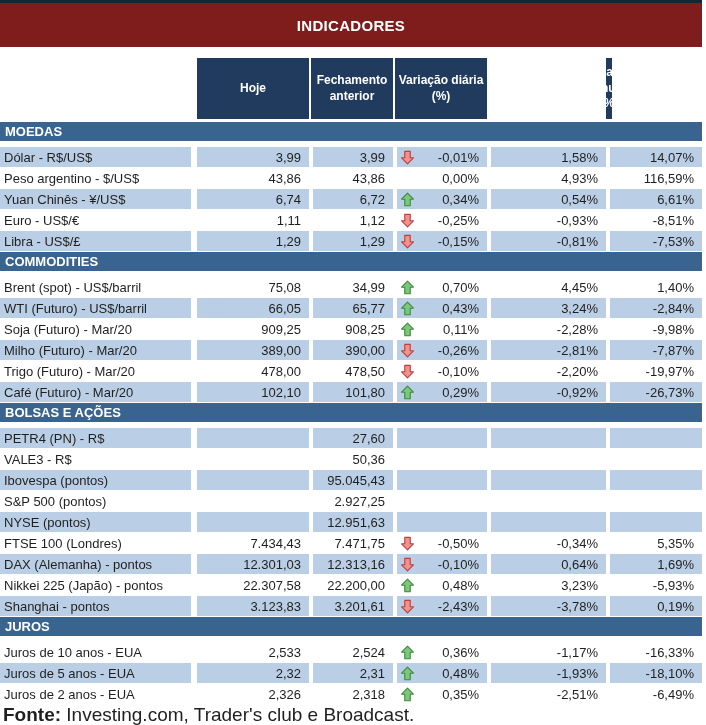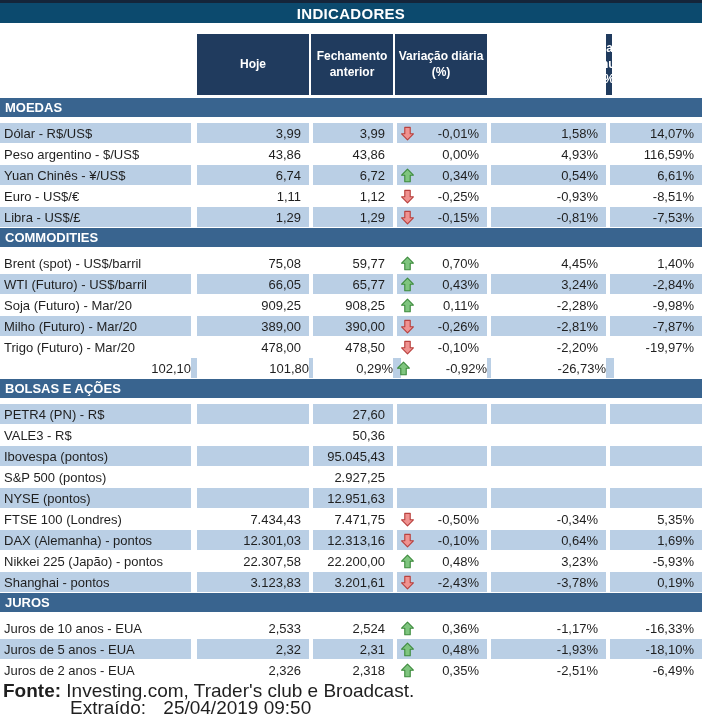--- a/index.html
+++ b/index.html
@@ -8,21 +8,21 @@
     background: #ffffff;
     font-family: "Liberation Sans", sans-serif;
     color: #1f1f1f;
     overflow: hidden;
   }
   .sheet { width: 702px; }
 
   .top-border { height: 3px; background: #15253A; }
 
   .title-bar {
-    height: 20px; background: #0c4a6e; color: #ffffff;
+    height: 44px; background: #7f1d1d; color: #ffffff;
     font-weight: bold; font-size: 15px; letter-spacing: 0.3px;
     display: flex; align-items: center; justify-content: center;
   }
 
   .title-gap { height: 11px; background: #ffffff; }
 
   .header-row {
     display: grid;
     grid-template-columns: 195px 2px 112px 2px 82px 2px 92px 2px 117px 2px 94px;
     height: 61px;
@@ -258,21 +258,21 @@
   <div class="row">
     <div class="cell c-label">
               <span class="t">Brent (spot) - US$/barril</span>
             </div>
     <div class="gap"></div>
     <div class="cell c-hoje num">
               <span class="t">75,08</span>
             </div>
     <div class="gap"></div>
     <div class="cell c-fech num">
-              <span class="t">59,77</span>
+              <span class="t">34,99</span>
             </div>
     <div class="gap"></div>
     <div class="cell c-vdiaria num">
               <span class="arrow-slot">
                 <svg viewBox="0 0 16 16" width="15" height="15">
                   <path d="M8 1.2 L14.3 7.7 L10.9 7.7 L10.9 14.6 L5.1 14.6 L5.1 7.7 L1.7 7.7 Z" fill="#7FC57F" stroke="#3D8B3D" stroke-width="1.2" stroke-linejoin="round"></path>
                 </svg>
               </span>
               <span class="t">0,70%</span>
             </div>
@@ -404,20 +404,23 @@
     <div class="cell c-vsem num">
               <span class="t">-2,20%</span>
             </div>
     <div class="gap"></div>
     <div class="cell c-vanual num">
               <span class="t">-19,97%</span>
             </div>
   </div>
 
   <div class="row shaded">
+    <div class="cell c-label">
+              <span class="t">Café (Futuro) - Mar/20</span>
+            </div>
     <div class="gap"></div>
     <div class="cell c-hoje num">
               <span class="t">102,10</span>
             </div>
     <div class="gap"></div>
     <div class="cell c-fech num">
               <span class="t">101,80</span>
             </div>
     <div class="gap"></div>
     <div class="cell c-vdiaria num">

